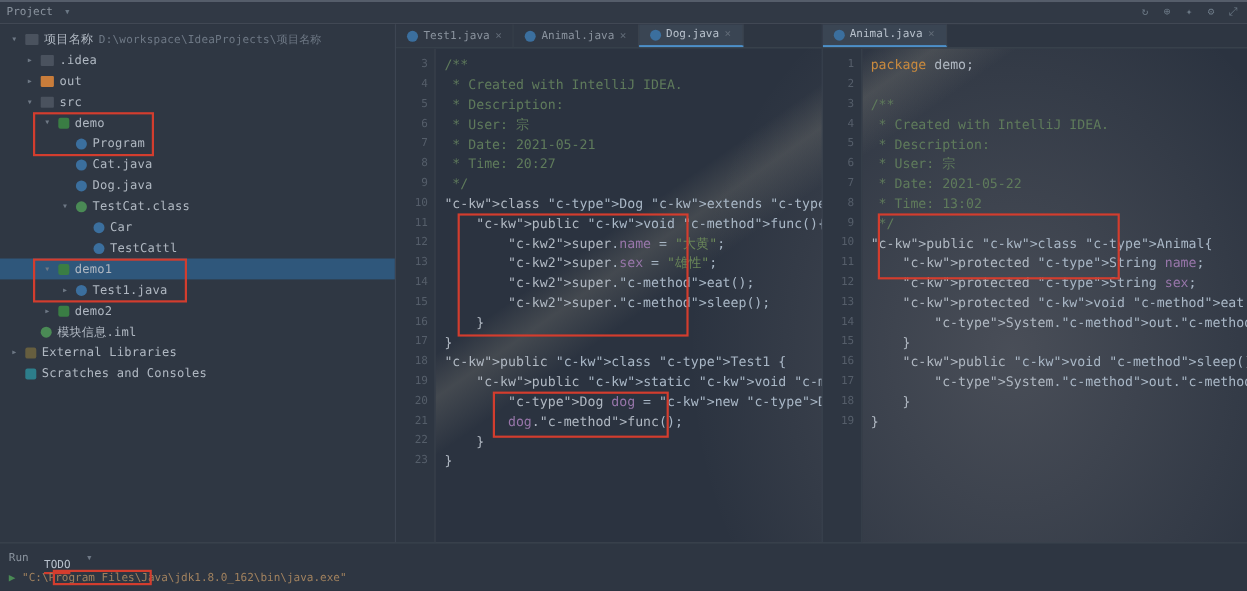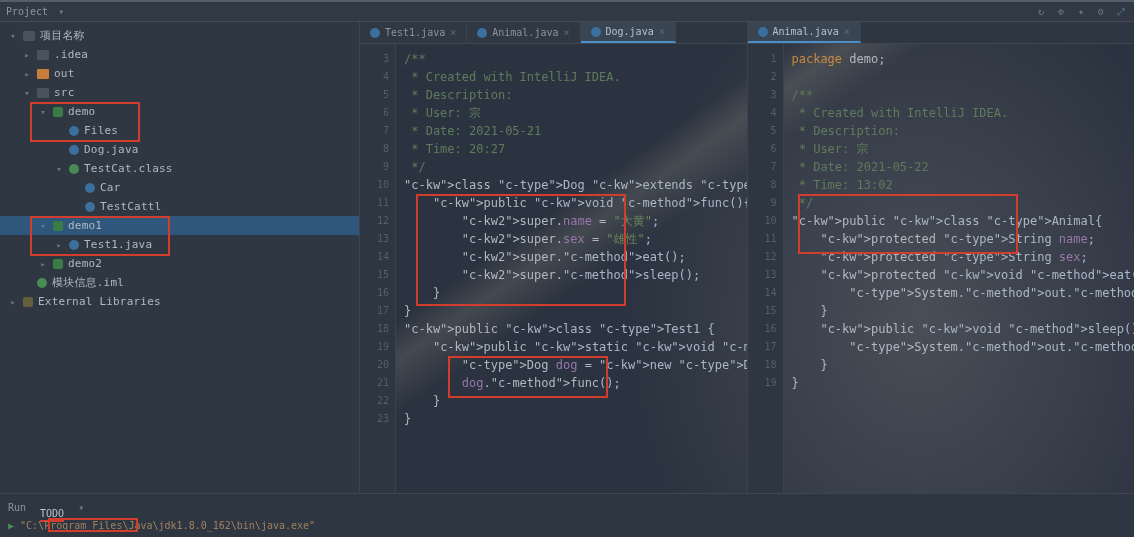--- a/index.html
+++ b/index.html
@@ -172,20 +172,21 @@
     <span class="hicon">⤢</span>
   </div>
 
   <div class="main-row">
 
     <div class="sidebar">
       <div class="tree-row">
         <span class="caret open">▾</span>
         <span class="folder-icon dark"></span>
         <span class="tree-label">项目名称</span>
+        <span class="tree-label dim">D:\workspace\IdeaProjects\项目名称</span>
       </div>
       <div class="tree-row indent-1">
         <span class="caret">▸</span>
         <span class="folder-icon dark"></span>
         <span class="tree-label">.idea</span>
       </div>
       <div class="tree-row indent-1">
         <span class="caret">▸</span>
         <span class="folder-icon orange"></span>
         <span class="tree-label">out</span>
@@ -199,24 +200,29 @@
       <div style="position:relative;">
         <div class="red-overlay" style="left:30px;top:0;width:110px;height:40px;"></div>
         <div class="tree-row indent-2">
           <span class="caret open">▾</span>
           <span class="pkg-icon"></span>
           <span class="tree-label">demo</span>
         </div>
         <div class="tree-row indent-3">
           <span class="caret"></span>
           <span class="class-icon"></span>
-          <span class="tree-label">Files</span>
-        </div>
-      </div>
-
+          <span class="tree-label">Program</span>
+        </div>
+      </div>
+
+      <div class="tree-row indent-3">
+        <span class="caret"></span>
+        <span class="class-icon"></span>
+        <span class="tree-label">Cat.java</span>
+      </div>
       <div class="tree-row indent-3">
         <span class="caret"></span>
         <span class="class-icon"></span>
         <span class="tree-label">Dog.java</span>
       </div>
       <div class="tree-row indent-3">
         <span class="caret open">▾</span>
         <span class="interface-icon"></span>
         <span class="tree-label">TestCat.class</span>
       </div>
@@ -252,20 +258,25 @@
       </div>
       <div class="tree-row indent-1">
         <span class="caret"></span>
         <span class="interface-icon"></span>
         <span class="tree-label">模块信息.iml</span>
       </div>
       <div class="tree-row">
         <span class="caret">▸</span>
         <span class="lib-icon"></span>
         <span class="tree-label">External Libraries</span>
+      </div>
+      <div class="tree-row">
+        <span class="caret"></span>
+        <span class="scratch-icon"></span>
+        <span class="tree-label">Scratches and Consoles</span>
       </div>
     </div>
 
     <div class="editors">
 
       <div class="editor-pane">
         <div class="tab-strip">
           <div class="tab">
             <span class="class-icon"></span>
             <span>Test1.java</span>

